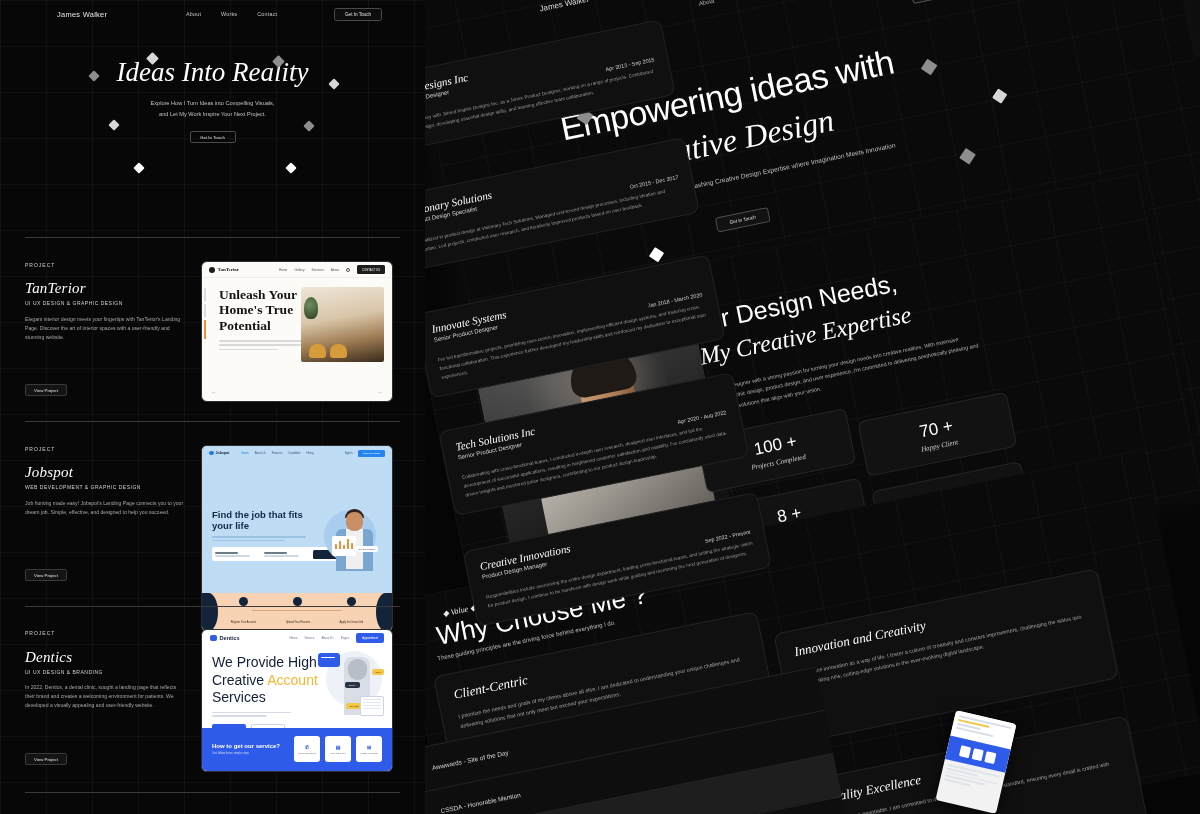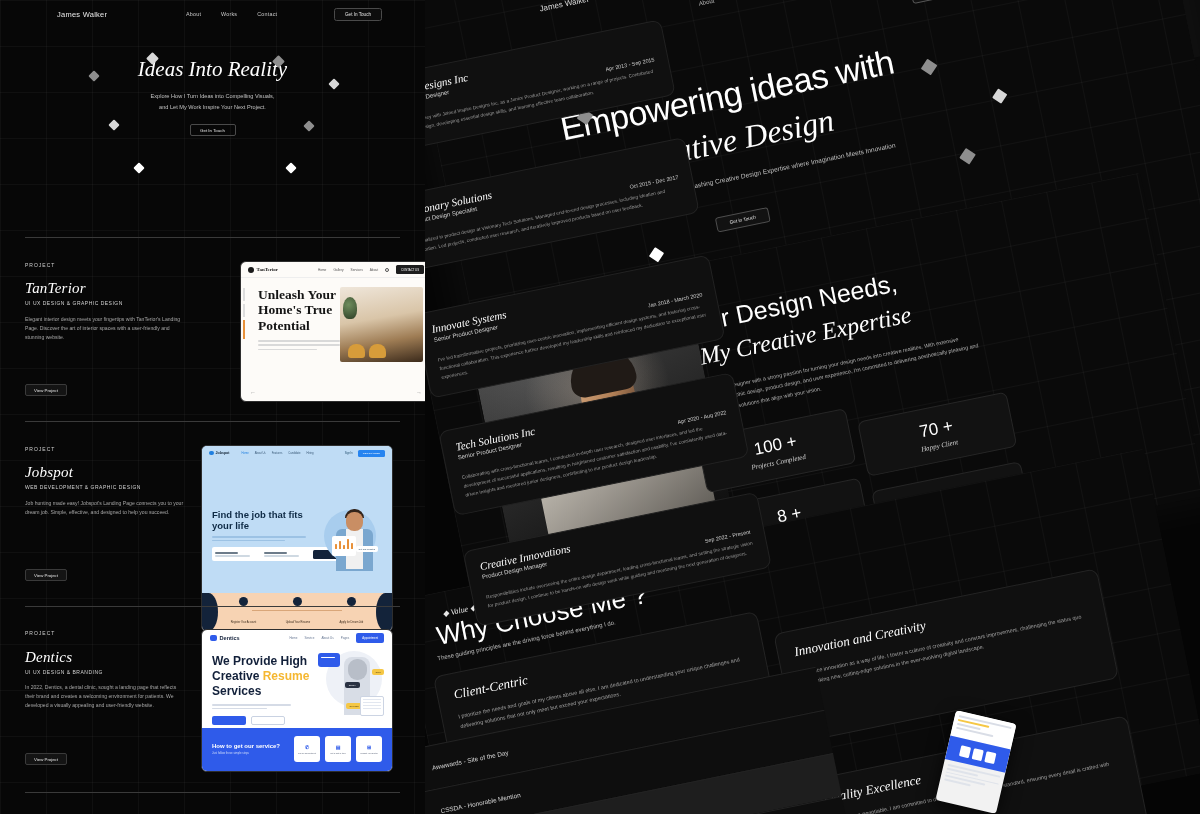--- a/index.html
+++ b/index.html
@@ -22,21 +22,21 @@
   .lp-links span{ font-size:5.4px; color:#c9c9c9; letter-spacing:.2px; }
   .lp-cta{
     position:absolute; left:334px; width:48px; height:13px;
     border:.7px solid #4a4a4a; border-radius:2.5px;
     display:flex; align-items:center; justify-content:center;
     font-size:4.6px; color:#e6e6e6; background:#0d0d0d;
   }
 
   .lp-hero{ position:absolute; left:0; top:56px; width:425px; text-align:center; }
   .lp-h1{ font-size:25px; font-weight:400; letter-spacing:-.4px; color:#fff; line-height:1.12; }
-  .lp-h2{ font-family:"Liberation Serif", serif; font-style:italic; font-size:21px; color:#fff; line-height:1.16; margin-top:1px;}
+  .lp-h2{ font-family:"Liberation Serif", serif; font-style:italic; font-size:27px; color:#fff; line-height:1.16; margin-top:1px;}
   .lp-sub{ margin-top:10px; font-size:5.6px; line-height:1.85; color:#c2c2c2; }
   .lp-hero-btn{
     margin:12px auto 0; width:46px; height:12px; border:.7px solid #4a4a4a; border-radius:2px;
     display:flex; align-items:center; justify-content:center; font-size:4.4px; color:#e6e6e6;
   }
   .diamond{ position:absolute; background:#d8d8d8; transform:rotate(45deg); border-radius:1px; }
   .diamond.dim{ background:#8e8e8e; }
   .diamond.bright{ background:#fff; }
 
   .lp-divider{ position:absolute; left:25px; width:375px; height:1px; background:#3a3a3a; }
@@ -53,21 +53,21 @@
     position:absolute; left:25px; width:42px; height:12px; background:#141414;
     border:.6px solid #3a3a3a; border-radius:2px;
     display:flex; align-items:center; justify-content:center; font-size:4.3px; color:#e8e8e8;
   }
   .proj-thumb{
     position:absolute; left:201px; width:192px; border-radius:6px; overflow:hidden;
     border:1px solid #2e2e2e; background:#fff;
   }
 
   
-  .t1{ background:#fdfbf8;margin-left:39px; }
+  .t1{ background:#fdfbf8; }
   .t1-bar{ height:16px; display:flex; align-items:center; padding:0 7px; border-bottom:.5px solid #eee; }
   .t1-logo{ display:flex; align-items:center; gap:2.5px; font-family:"Liberation Serif",serif; font-weight:bold; font-size:5px; color:#1a1a1a;}
   .t1-dot{ width:6px; height:6px; border-radius:50%; background:#1a1a1a; }
   .t1-nav{ margin-left:auto; display:flex; align-items:center; gap:7px; font-size:3.2px; color:#555; }
   .t1-srch{ width:4px;height:4px;border:.6px solid #555;border-radius:50%; }
   .t1-btn{ background:#1d1d1d; color:#fff; font-size:2.8px; padding:2.2px 5px; border-radius:1.5px; }
   .t1-body{ display:flex; height:106px; }
   .t1-left{ width:52%; padding:9px 0 0 9px; position:relative; }
   .t1-marks{ position:absolute; left:2px; top:10px; }
   .t1-mark{ width:1.6px; height:13px; background:#ddd; margin-bottom:3px; }
@@ -122,21 +122,21 @@
   .t2-wave.r{ right:0; border-radius:60% 0 0 60%/50% 0 0 50%; }
 
   
   .t3{ background:#fff; }
   .t3-bar{ height:16px; display:flex; align-items:center; padding:0 8px; }
   .t3-logo{ display:flex; align-items:center; gap:3px; font-size:5.6px; font-weight:bold; color:#15233d; }
   .t3-ldot{ width:6.5px; height:6.5px; border-radius:2px; background:#2f5bea; }
   .t3-nav{ margin-left:auto; display:flex; align-items:center; gap:7px; font-size:3px; color:#6a7a95; }
   .t3-cta{ background:#2f5bea; color:#fff; font-size:2.8px; padding:2.6px 6px; border-radius:2px; }
   .t3-body{ position:relative; height:82px; padding:8px 0 0 10px; overflow:hidden; }
-  .t3-h{ font-size:12px; font-weight:bold; color:#12203a; line-height:1.25; width:62%; }
+  .t3-h{ font-size:14px; font-weight:normal; color:#12203a; line-height:1.25; width:62%; }
   .t3-h em{ color:#f5b731; font-style:normal; }
   .t3-p{ width:44%; margin-top:5px; }
   .t3-p i{ display:block; height:1.5px; background:#d5dbe6; margin-bottom:2px; border-radius:1px; }
   .t3-btns{ display:flex; gap:5px; margin-top:7px; }
   .t3-b1{ width:34px; height:9px; background:#2f5bea; border-radius:2px; }
   .t3-b2{ width:34px; height:9px; border:.6px solid #c9d2e2; border-radius:2px; }
   .t3-art{ position:absolute; right:8px; top:3px; width:66px; height:70px; }
   .t3-blob{ position:absolute; right:2px; top:2px; width:56px; height:56px; border-radius:50%; background:#eef1f7; }
   .t3-doc{ position:absolute; right:14px; top:8px; width:26px; height:58px; background:#d8dde6; border-radius:8px 8px 0 0; }
   .t3-face{ position:absolute; right:17px; top:10px; width:19px; height:21px; border-radius:9px; background:#b8bec8; }
@@ -469,21 +469,21 @@
             <span>Service</span>
             <span>About Us</span>
             <span>Pages</span>
             <span class="t3-cta">Appointment</span>
           </div>
         </div>
         <div class="t3-body">
           <div class="t3-h">
             <div>We Provide High</div>
             <div>
-              <span>Creative </span><em>Resume</em><span> Services</span>
+              <span>Creative </span><em>Account</em><span> Services</span>
             </div>
           </div>
           <div class="t3-p">
               <i></i>
               <i style="width:70%"></i>
             </div>
           <div class="t3-btns">
             <div class="t3-b1"></div>
             <div class="t3-b2"></div>
           </div>

